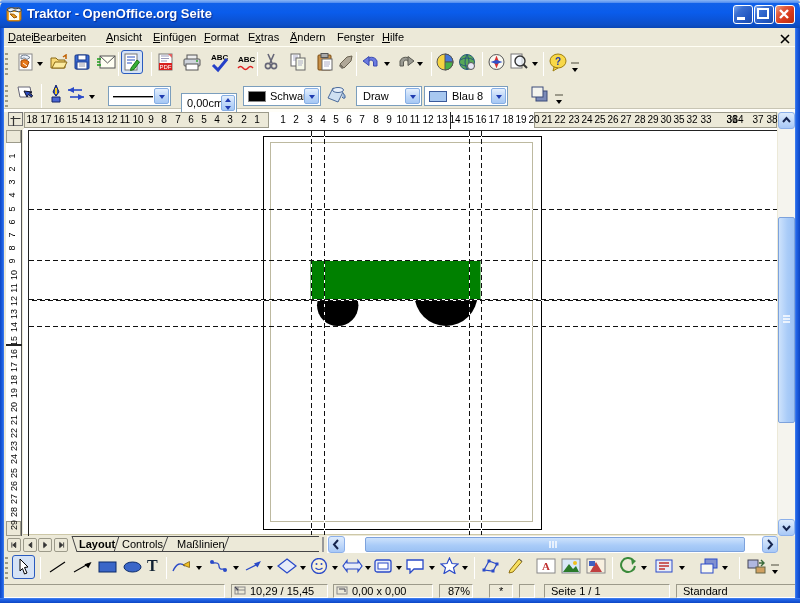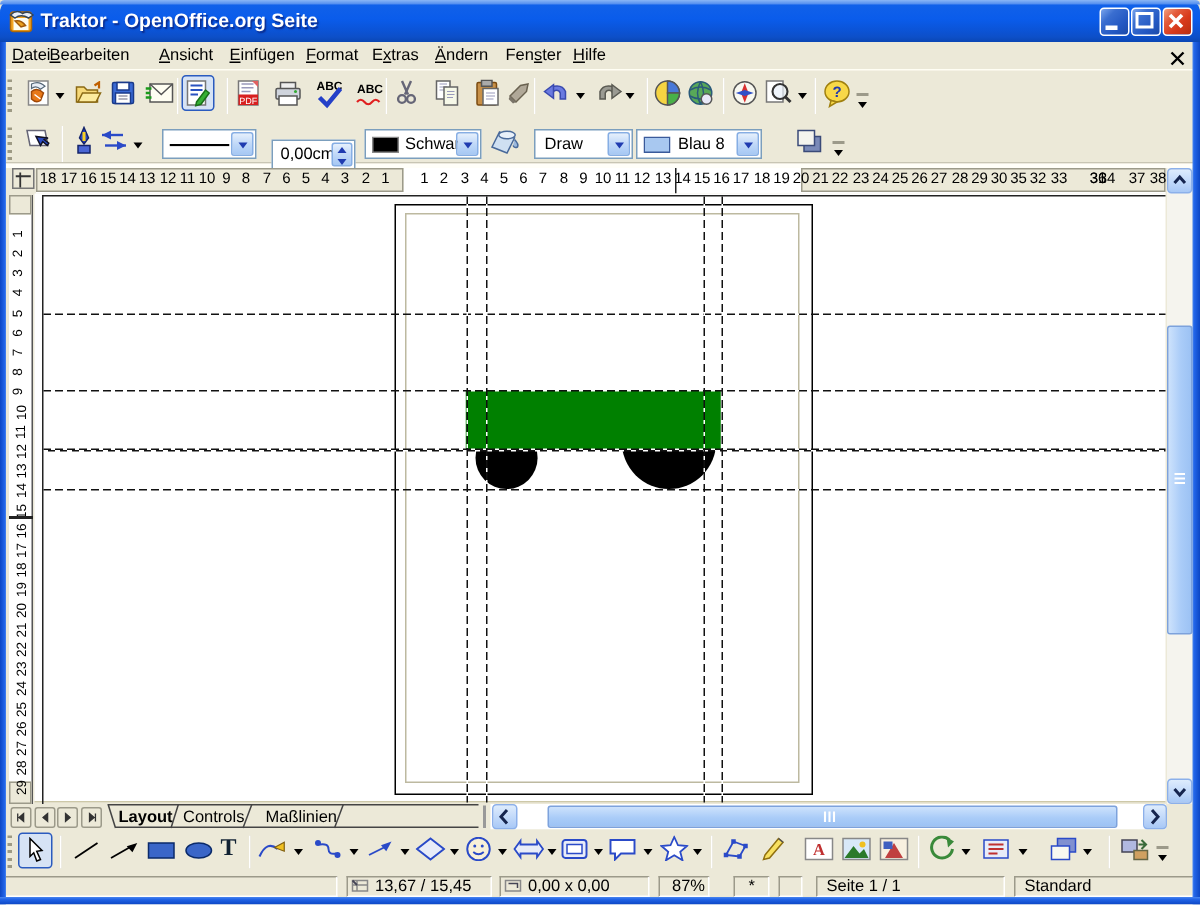--- a/index.html
+++ b/index.html
@@ -566,21 +566,21 @@
     <path d="M13 6 l5 0 M15 3 l3 3 l-3 3" stroke="#3a6a3a" stroke-width="1.4" fill="none"></path>
     <rect x="10" y="10" width="9" height="6" fill="#d0a060" stroke="#664"></rect>
   </svg>
 <div class="abs" style="left:771px;top:564px;width:8px;height:2px;background:#9c9a8a"></div>
 <div class="dd" style="left:772px;top:570px"></div>
 <div class="status">
     <div class="sfield" style="left:0px;width:222px">
       <span style="position:absolute;left:0px;top:0px"></span>
     </div>
     <div class="sfield" style="left:228px;width:97px">
-      <span style="position:absolute;left:18px;top:0px">13,67 / 15,45</span>
+      <span style="position:absolute;left:18px;top:0px">10,29 / 15,45</span>
     </div>
     <div class="sfield" style="left:330px;width:100px">
       <span style="position:absolute;left:18px;top:0px">0,00 x 0,00</span>
     </div>
     <div class="sfield" style="left:436px;width:34px">
       <span style="position:absolute;left:8px;top:0px">87%</span>
     </div>
     <div class="sfield" style="left:486px;width:24px">
       <span style="position:absolute;left:9px;top:0px">*</span>
     </div>

